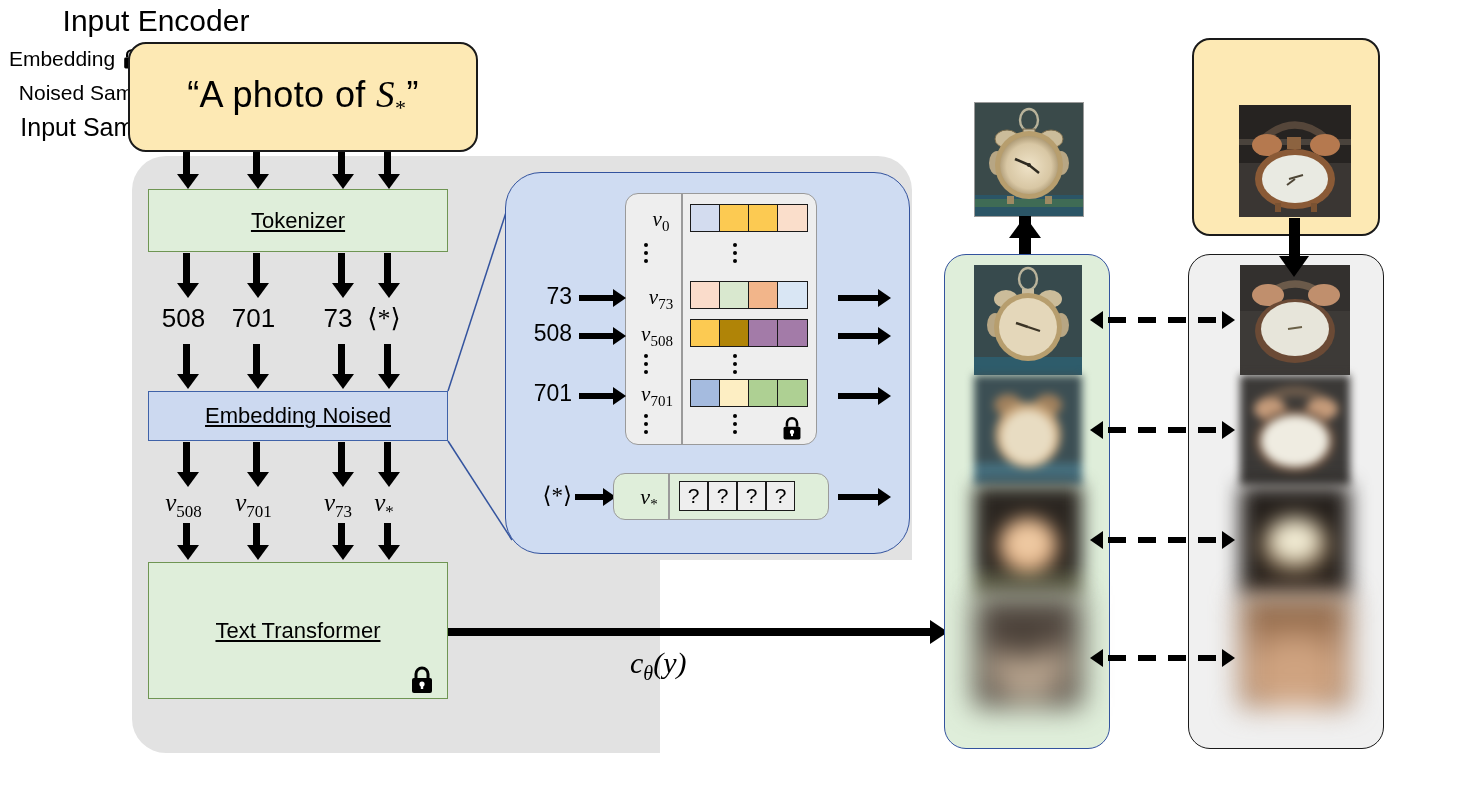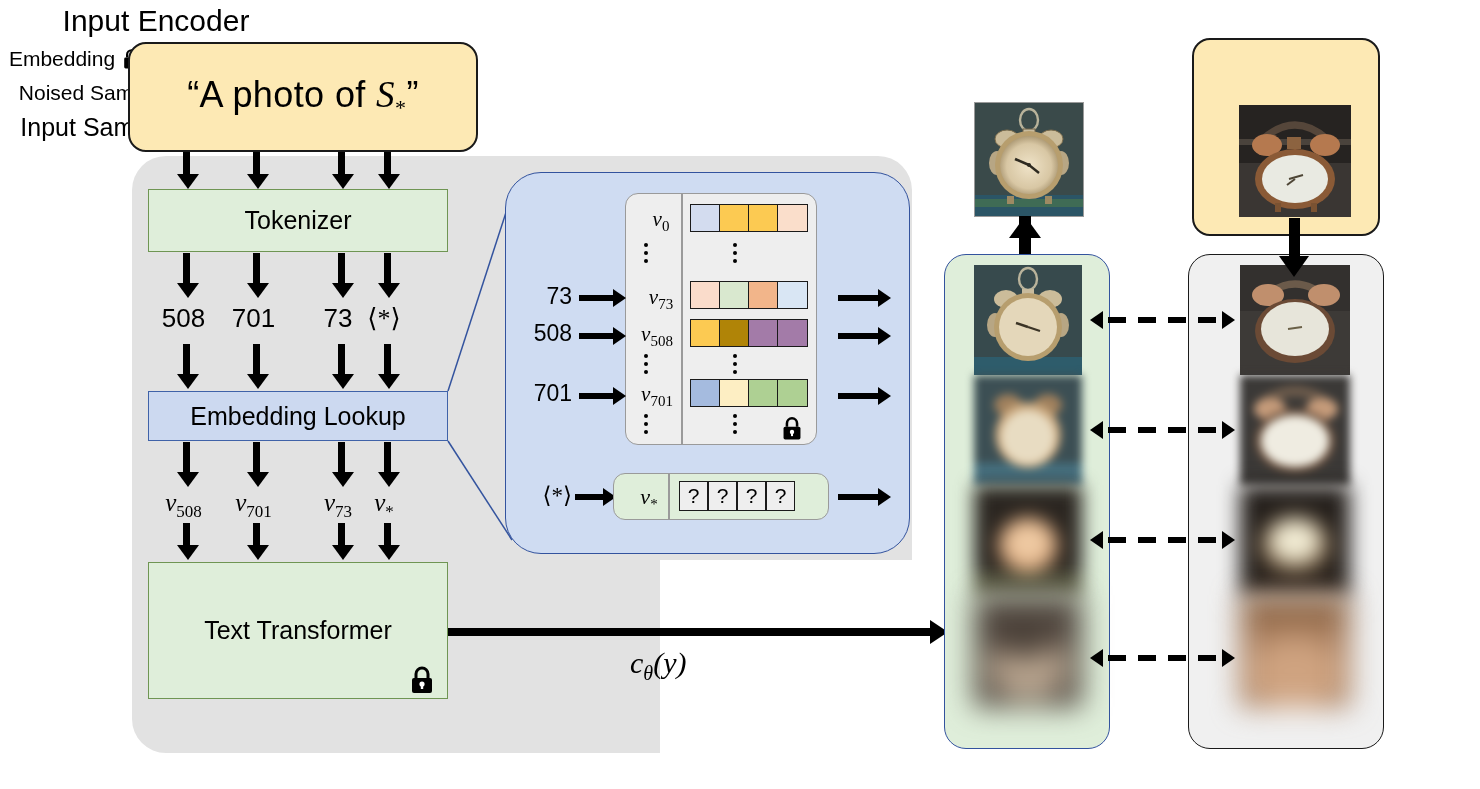--- a/index.html
+++ b/index.html
@@ -21,21 +21,21 @@
   #text-encoder-panel-cut{left:660px;top:560px;width:260px;height:200px;background:#ffffff;}
   #text-encoder-label{left:150px;top:706px;width:312px;height:42px;font-size:30px;}
   
   .proc-box{box-sizing:border-box;}
   #tokenizer-box{left:148px;top:189px;width:300px;height:63px;background:#dfeeda;
       border:1.6px solid #6f9553;}
   #embedding-box{left:148px;top:391px;width:300px;height:50px;background:#ccd9f0;
       border:1.6px solid #3f62a8;}
   #text-transformer-box{left:148px;top:562px;width:300px;height:137px;background:#dfeeda;
       border:1.6px solid #6f9553;}
-  .proc-label{font-size:25px;}
+  .proc-label{font-size:22px;text-decoration:underline;}
   
   .varrow{position:absolute;width:7px;background:#000;}
   .vhead{position:absolute;width:0;height:0;border-left:11px solid transparent;
       border-right:11px solid transparent;border-top:15px solid #000;}
   
   .tok-label{position:absolute;font-size:26px;text-align:center;}
   .vec-label{position:absolute;font-size:25px;text-align:center;}
   
   .lock{position:absolute;}
   
@@ -123,21 +123,21 @@
 <div class="varrow" style="left:183px;top:344px;height:32px;"></div>
 <div class="vhead" style="left:177px;top:374px;"></div>
 <div class="varrow" style="left:253px;top:344px;height:32px;"></div>
 <div class="vhead" style="left:247px;top:374px;"></div>
 <div class="varrow" style="left:338px;top:344px;height:32px;"></div>
 <div class="vhead" style="left:332px;top:374px;"></div>
 <div class="varrow" style="left:384px;top:344px;height:32px;"></div>
 <div class="vhead" style="left:378px;top:374px;"></div>
 
 <div class="rrect proc-box txt-center" id="embedding-box">
-  <span class="proc-label">Embedding Lookup</span>
+  <span class="proc-label">Embedding Noised</span>
 </div>
 
 <svg class="abs" style="left:440px;top:180px;width:90px;height:390px;">
   <line x1="8" y1="211" x2="72" y2="14" stroke="#33539e" stroke-width="1.5"></line>
   <line x1="8" y1="261" x2="72" y2="360" stroke="#33539e" stroke-width="1.5"></line>
 </svg>
 
 <div class="varrow" style="left:183px;top:442px;height:32px;"></div>
 <div class="vhead" style="left:177px;top:472px;"></div>
 <div class="varrow" style="left:253px;top:442px;height:32px;"></div>

